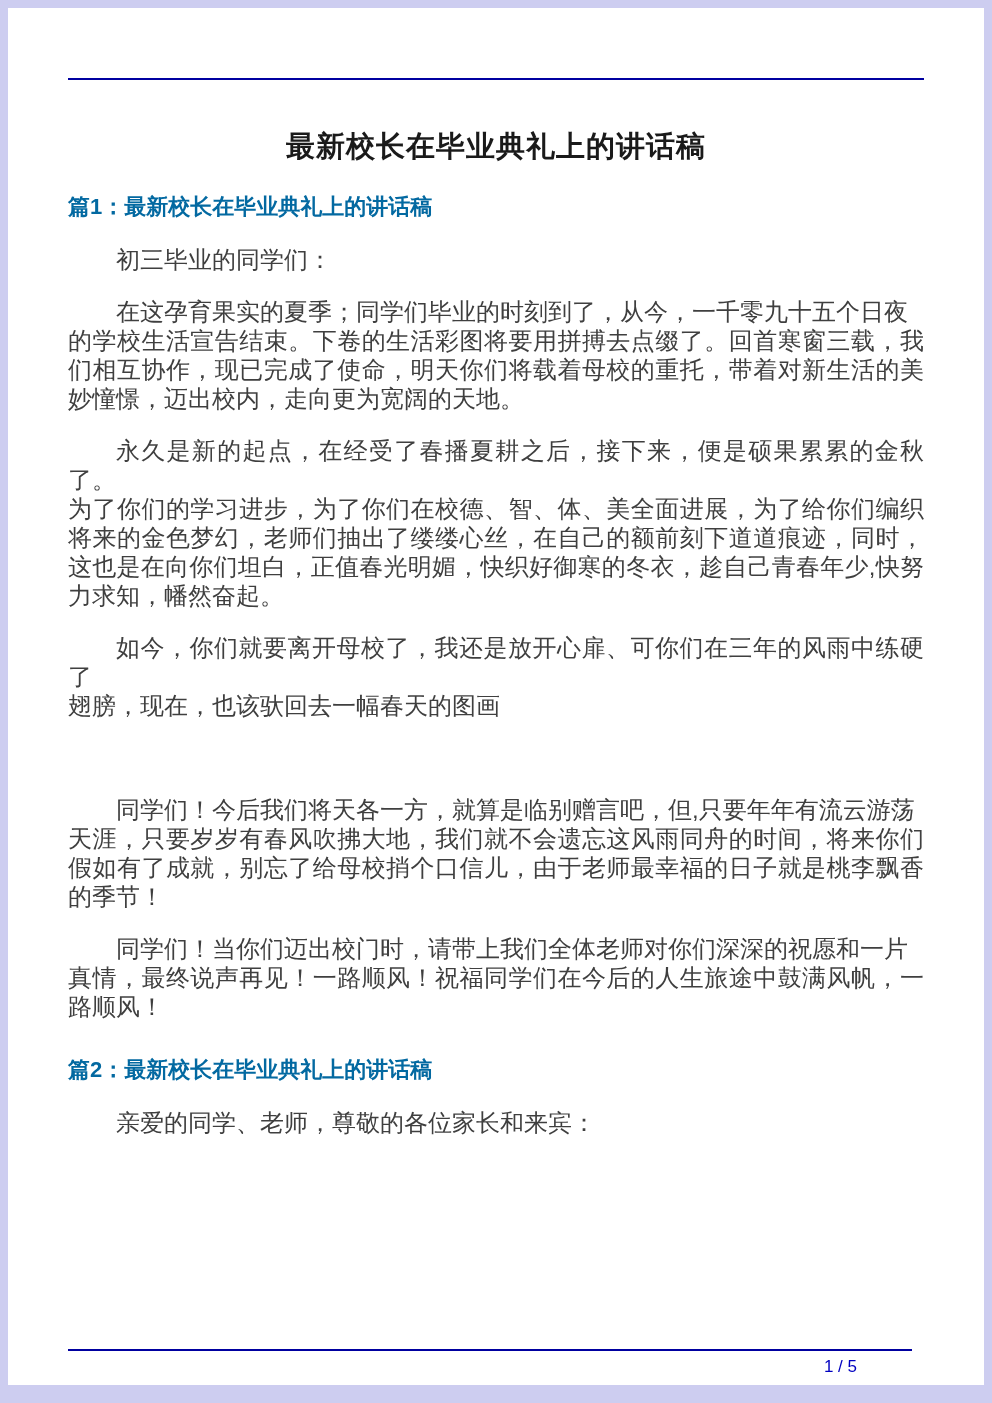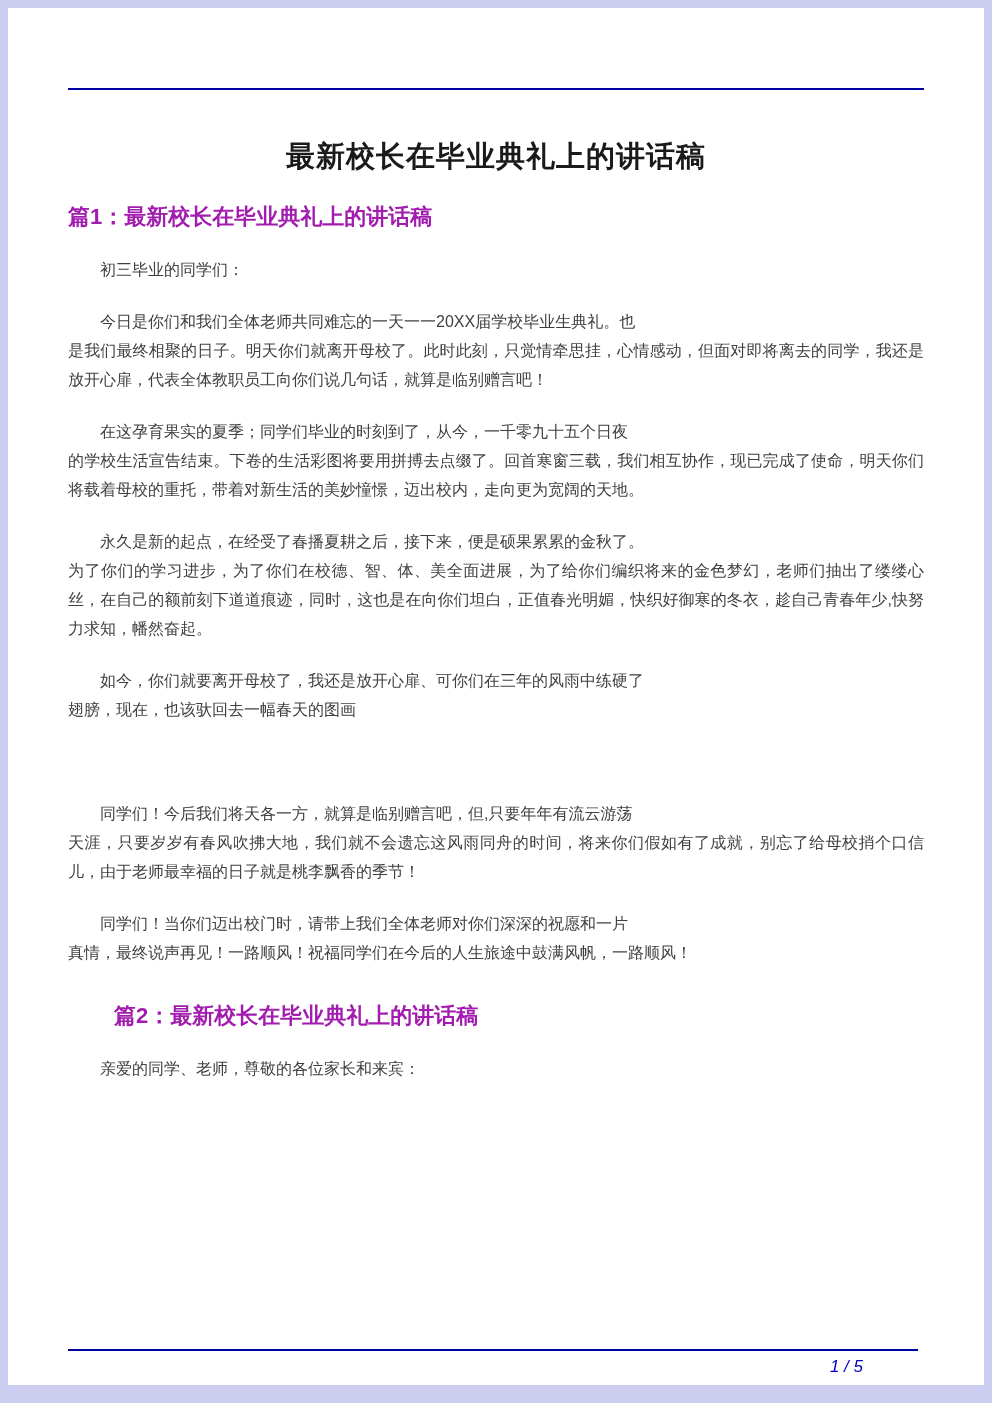--- a/index.html
+++ b/index.html
@@ -8,60 +8,59 @@
     background: #cdcdf0;
     overflow: hidden;
     font-family: "Liberation Sans", sans-serif;
   }
   .page {
     position: absolute;
     top: 8px; left: 8px; right: 8px; bottom: 18px;
     background: #ffffff;
   }
   .content {
-    padding: 16px 60px;
+    padding: 6px 60px;
   }
   .top-rule {
     height: 2px;
     background: #0000a0;
     margin-top: 64px;
   }
   .doc-title {
     margin-top: 46px;
     font-size: 29px;
     line-height: 40px;
     font-weight: bold;
     color: #1a1a1a;
     text-align: center;
     letter-spacing: 1px;
   }
   .section-heading {
     margin-top: 26px;
     font-size: 22px;
     line-height: 30px;
     font-weight: 600;
-    color: #a21caf;
+    color: #0369a1;
     text-align: left;
   }
   .section-heading.second {
     margin-top: 34px;
-    margin-left: 46px;
   }
   .para {
     margin-top: 23px;
-    font-size: 16px;
+    font-size: 24px;
     line-height: 29px;
     color: #3f3f3f;
     text-align: justify;
     text-indent: 2em;
     word-break: break-all;
   }
   .footer {
     position: absolute;
-    left: 60px; right: 66px; bottom: 8px; font-style: italic;
+    left: 60px; right: 72px; bottom: 8px;
   }
   .bottom-rule {
     height: 2px;
     background: #0000a0;
   }
   .page-number {
     text-align: right;
     padding: 6px 55px 0 0;
     font-size: 17px;
     color: #0000c0;
@@ -75,21 +74,20 @@
 
     <div class="top-rule"></div>
 
     <h1 class="doc-title">最新校长在毕业典礼上的讲话稿</h1>
 
     <h2 class="section-heading">篇1：最新校长在毕业典礼上的讲话稿</h2>
 
     <p class="para"><span>初三毕业的同学们：</span></p>
 
 
-    <p class="para"><span>今日是你们和我们全体老师共同难忘的一天一一20XX届学校毕业生典礼。也</span><br><span>是我们最终相聚的日子。明天你们就离开母校了。此时此刻，只觉情牵思挂，心情感动，但面对即将离去的同学，我还是放开心扉，代表全体教职员工向你们说几句话，就算是临别赠言吧！</span></p>
 
     <p class="para"><span>在这孕育果实的夏季；同学们毕业的时刻到了，从今，一千零九十五个日夜</span><br><span>的学校生活宣告结束。下卷的生活彩图将要用拼搏去点缀了。回首寒窗三载，我们相互协作，现已完成了使命，明天你们将载着母校的重托，带着对新生活的美妙憧憬，迈出校内，走向更为宽阔的天地。</span></p>
 
     <p class="para"><span>永久是新的起点，在经受了春播夏耕之后，接下来，便是硕果累累的金秋了。</span><br><span>为了你们的学习进步，为了你们在校德、智、体、美全面进展，为了给你们编织将来的金色梦幻，老师们抽出了缕缕心丝，在自己的额前刻下道道痕迹，同时，这也是在向你们坦白，正值春光明媚，快织好御寒的冬衣，趁自己青春年少,快努力求知，幡然奋起。</span></p>
 
     <p class="para"><span>如今，你们就要离开母校了，我还是放开心扉、可你们在三年的风雨中练硬了</span><br><span>翅膀，现在，也该驮回去一幅春天的图画</span></p>
 
     <p class="para"><br></p>
 
     <p class="para"><span>同学们！今后我们将天各一方，就算是临别赠言吧，但,只要年年有流云游荡</span><br><span>天涯，只要岁岁有春风吹拂大地，我们就不会遗忘这风雨同舟的时间，将来你们假如有了成就，别忘了给母校捎个口信儿，由于老师最幸福的日子就是桃李飘香的季节！</span></p>

